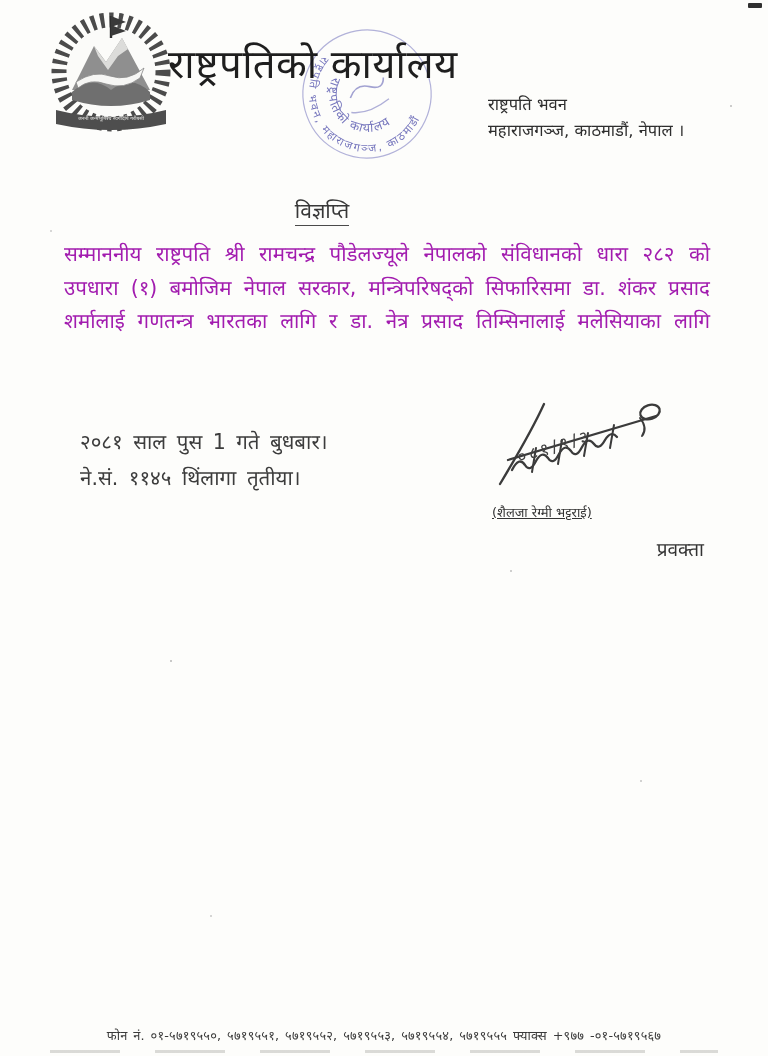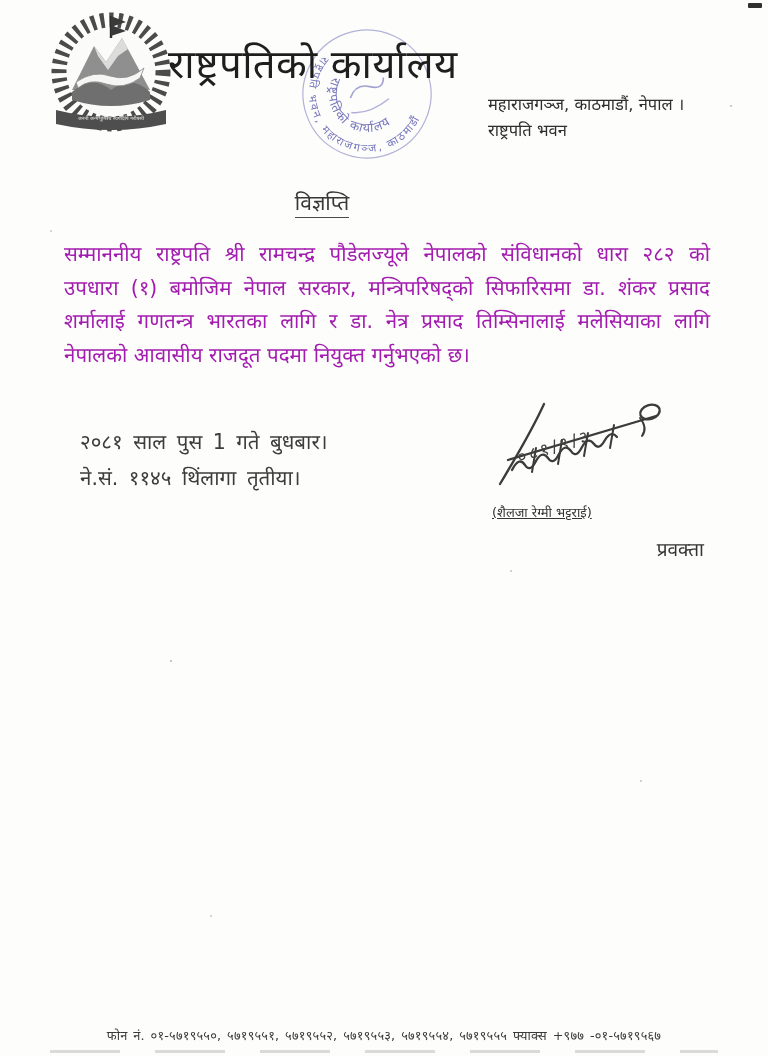--- a/index.html
+++ b/index.html
@@ -25,21 +25,21 @@
   .stamp-wrap {
     left: 272px; top: 22px; width: 190px; height: 150px;
     mix-blend-mode: multiply; opacity: 0.78;
   }
   .address {
     left: 488px; top: 92px; width: 260px;
     font-size: 16.5px; line-height: 26px; color: #2e2e2e;
   }
 
   
-  .doc-heading-row { left: 0; top: 188px; width: 644px; text-align: center; font-family: Liberation Serif, serif; }
+  .doc-heading-row { left: 0; top: 196px; width: 644px; text-align: center; font-family: Liberation Serif, serif; }
   .doc-heading {
     display: inline-block;
     font-size: 21px; color: #383838;
     border-bottom: 1.6px solid #4a4a4a;
     padding-bottom: 1px;
   }
 
   
   .body-block { left: 64px; top: 238px; width: 646px; font-size: 20.5px; color: #a21caf; }
   .body-line { line-height: 33.5px; text-align: justify; text-align-last: justify; white-space: normal; }
@@ -127,33 +127,32 @@
       <text font-size="12.5" letter-spacing="1.5" fill="#4f4fae">
         <textPath href="#stampInner" startOffset="12%">राष्ट्रपतिको कार्यालय</textPath>
       </text>
       <path d="M78 70 q 10 -12 22 -4 q 12 8 16 -4" fill="none" stroke="#5757b2" stroke-width="1.6" opacity="0.7"></path>
       <path d="M74 84 q 16 8 40 0" fill="none" stroke="#5757b2" stroke-width="1.4" opacity="0.6"></path>
     </g>
   </svg>
 </div>
 
 <div class="abs address">
+  <div>राष्ट्रपति भवन</div>
   <div>महाराजगञ्ज, काठमाडौं, नेपाल ।</div>
-  <div>राष्ट्रपति भवन</div>
 </div>
 
 <div class="abs doc-heading-row">
   <span class="doc-heading">विज्ञप्ति</span>
 </div>
 
 <div class="abs body-block">
   <div class="body-line">सम्माननीय राष्ट्रपति श्री रामचन्द्र पौडेलज्यूले नेपालको संविधानको धारा २८२ को</div>
   <div class="body-line">उपधारा (१) बमोजिम नेपाल सरकार, मन्त्रिपरिषद्को सिफारिसमा डा. शंकर प्रसाद</div>
   <div class="body-line">शर्मालाई गणतन्त्र भारतका लागि र डा. नेत्र प्रसाद तिम्सिनालाई मलेसियाका लागि</div>
-  <div class="body-line last">नेपालको आवासीय राजदूत पदमा नियुक्त गर्नुभएको छ।</div>
 </div>
 
 <div class="abs date-block">
   <div class="date-line">२०८१ साल पुस 1 गते बुधबार।</div>
   <div class="date-line">ने.सं. ११४५ थिंलागा तृतीया।</div>
 </div>
 
 <div class="abs signature-wrap">
   <svg width="205" height="96" viewBox="0 0 205 96">
     <g fill="none" stroke="#3b3b3b" stroke-width="2.3" stroke-linecap="round">

